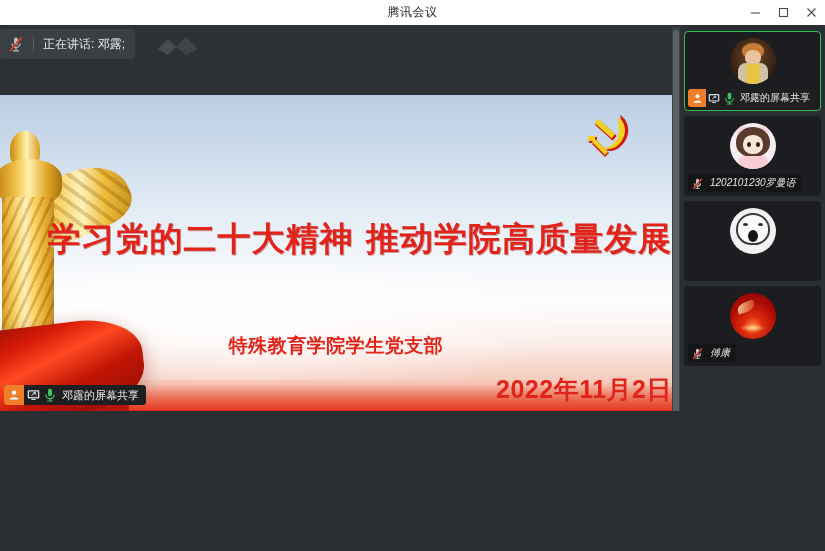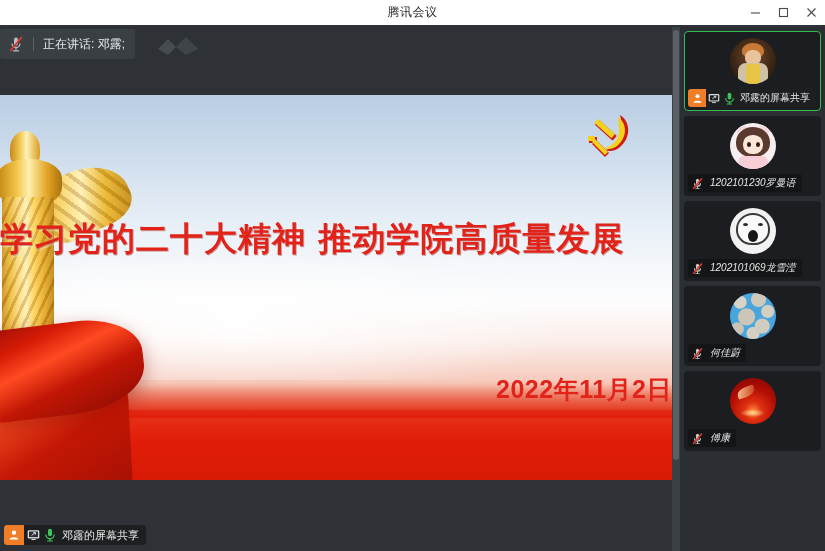--- a/index.html
+++ b/index.html
@@ -2,21 +2,21 @@
 <html lang="zh"><head>
 <meta charset="utf-8">
 <style>
   html,body{margin:0;padding:0;}
   body{
     width:825px;height:551px;overflow:hidden;
     background:#2b2f33;
     font-family:"Liberation Sans","DejaVu Sans",sans-serif;
     -webkit-font-smoothing:antialiased;
   }
-  .app{position:relative;width:825px;height:551px;overflow:hidden;background:#2e3236;}
+  .app{position:relative;width:825px;height:411px;overflow:hidden;background:#2e3236;}
 
   
   .titlebar{
     position:absolute;left:0;top:0;width:825px;height:25px;
     background:#ffffff;
     display:flex;align-items:center;justify-content:center;
   }
   .titlebar .tb-title{
     font-size:12px;color:#2c2c2c;letter-spacing:.5px;
   }
@@ -133,21 +133,21 @@
     border-radius:14px 30% 0 0;
     transform:rotate(-3deg);
   }
 
   
   .emblem{position:absolute;right:34px;top:12px;width:62px;height:62px;}
 
   
   .slide-title{
     position:absolute;left:0;top:122px;width:100%;
-    text-align:left;
+    text-align:right;
     font-family:"DejaVu Sans","Liberation Sans",sans-serif;
     font-size:33px;font-weight:bold;color:#e2231a;
     letter-spacing:1px;
     text-shadow:1px 1px 0 rgba(120,0,0,.35), 2px 2px 2px rgba(255,255,255,.5);
     white-space:nowrap;
   }
   .slide-sub{
     position:absolute;left:0;top:238px;width:100%;
     text-align:center;font-size:19px;font-weight:bold;color:#e2231a;
     letter-spacing:.5px;
@@ -330,20 +330,21 @@
             <rect x="17" y="19" width="23" height="5.5" rx="1" transform="rotate(42 29 22)" fill="#f3d11e"></rect>
             <rect x="13" y="30" width="8" height="6" fill="#cf1b13"></rect>
             <rect x="12" y="29" width="7" height="5" fill="#f3d11e"></rect>
             <path d="M20 33 L33 46 L29 50 L16 37 Z" fill="#cf1b13"></path>
             <path d="M19 32 L32 45 L29 48 L16 35 Z" fill="#f3d11e"></path>
           </g>
         </svg>
       </div>
 
       <div class="slide-title">学习党的二十大精神  推动学院高质量发展</div>
+      <div class="slide-sub">特殊教育学院学生党支部</div>
       <div class="slide-date">2022年11月2日</div>
     </div>
   </div>
 
   <div class="presenter-bar">
     <span class="host-badge">
       <svg width="12" height="12" viewBox="0 0 12 12">
         <circle cx="6" cy="3.6" r="2.2" fill="#ffffff"></circle>
         <path d="M1.6 10.5 C1.6 7.6 10.4 7.6 10.4 10.5 Z" fill="#ffffff"></path>
       </svg>
@@ -439,53 +440,20 @@
       </div>
       <div class="tile">
         <div class="avatar">
           <div class="av-a4">
             <div class="head"></div>
             <div class="eye l"></div>
             <div class="eye r"></div>
             <div class="mouth"></div>
           </div>
         </div>
-        <div class="tile-bar plain">
-          <span class="mini-mute">
-  <svg width="15" height="15" viewBox="0 0 20 20">
-    <g fill="#c6cace">
-      <rect x="8" y="3.5" width="4" height="8" rx="2"></rect>
-      <path d="M6 9.5 a4 4 0 0 0 8 0" fill="none" stroke="#c6cace" stroke-width="1.4"></path>
-      <rect x="9.4" y="13.5" width="1.2" height="3"></rect>
-      <rect x="6.8" y="16.2" width="6.4" height="1.2" rx="0.6"></rect>
-    </g>
-    <line x1="4.2" y1="17" x2="15.8" y2="3.2" stroke="#e03a27" stroke-width="2.1"></line>
-  </svg>
-</span>
-          <span class="tile-name">1202101069龙雪滢</span>
-        </div>
-      </div>
-      <div class="tile">
-        <div class="avatar">
-          <div class="av-a5"></div>
-        </div>
-        <div class="tile-bar plain">
-          <span class="mini-mute">
-  <svg width="15" height="15" viewBox="0 0 20 20">
-    <g fill="#c6cace">
-      <rect x="8" y="3.5" width="4" height="8" rx="2"></rect>
-      <path d="M6 9.5 a4 4 0 0 0 8 0" fill="none" stroke="#c6cace" stroke-width="1.4"></path>
-      <rect x="9.4" y="13.5" width="1.2" height="3"></rect>
-      <rect x="6.8" y="16.2" width="6.4" height="1.2" rx="0.6"></rect>
-    </g>
-    <line x1="4.2" y1="17" x2="15.8" y2="3.2" stroke="#e03a27" stroke-width="2.1"></line>
-  </svg>
-</span>
-          <span class="tile-name">何佳蔚</span>
-        </div>
       </div>
       <div class="tile">
         <div class="avatar">
           <div class="av-a6">
             <div class="bird"></div>
             <div class="glow"></div>
           </div>
         </div>
         <div class="tile-bar plain">
           <span class="mini-mute">

